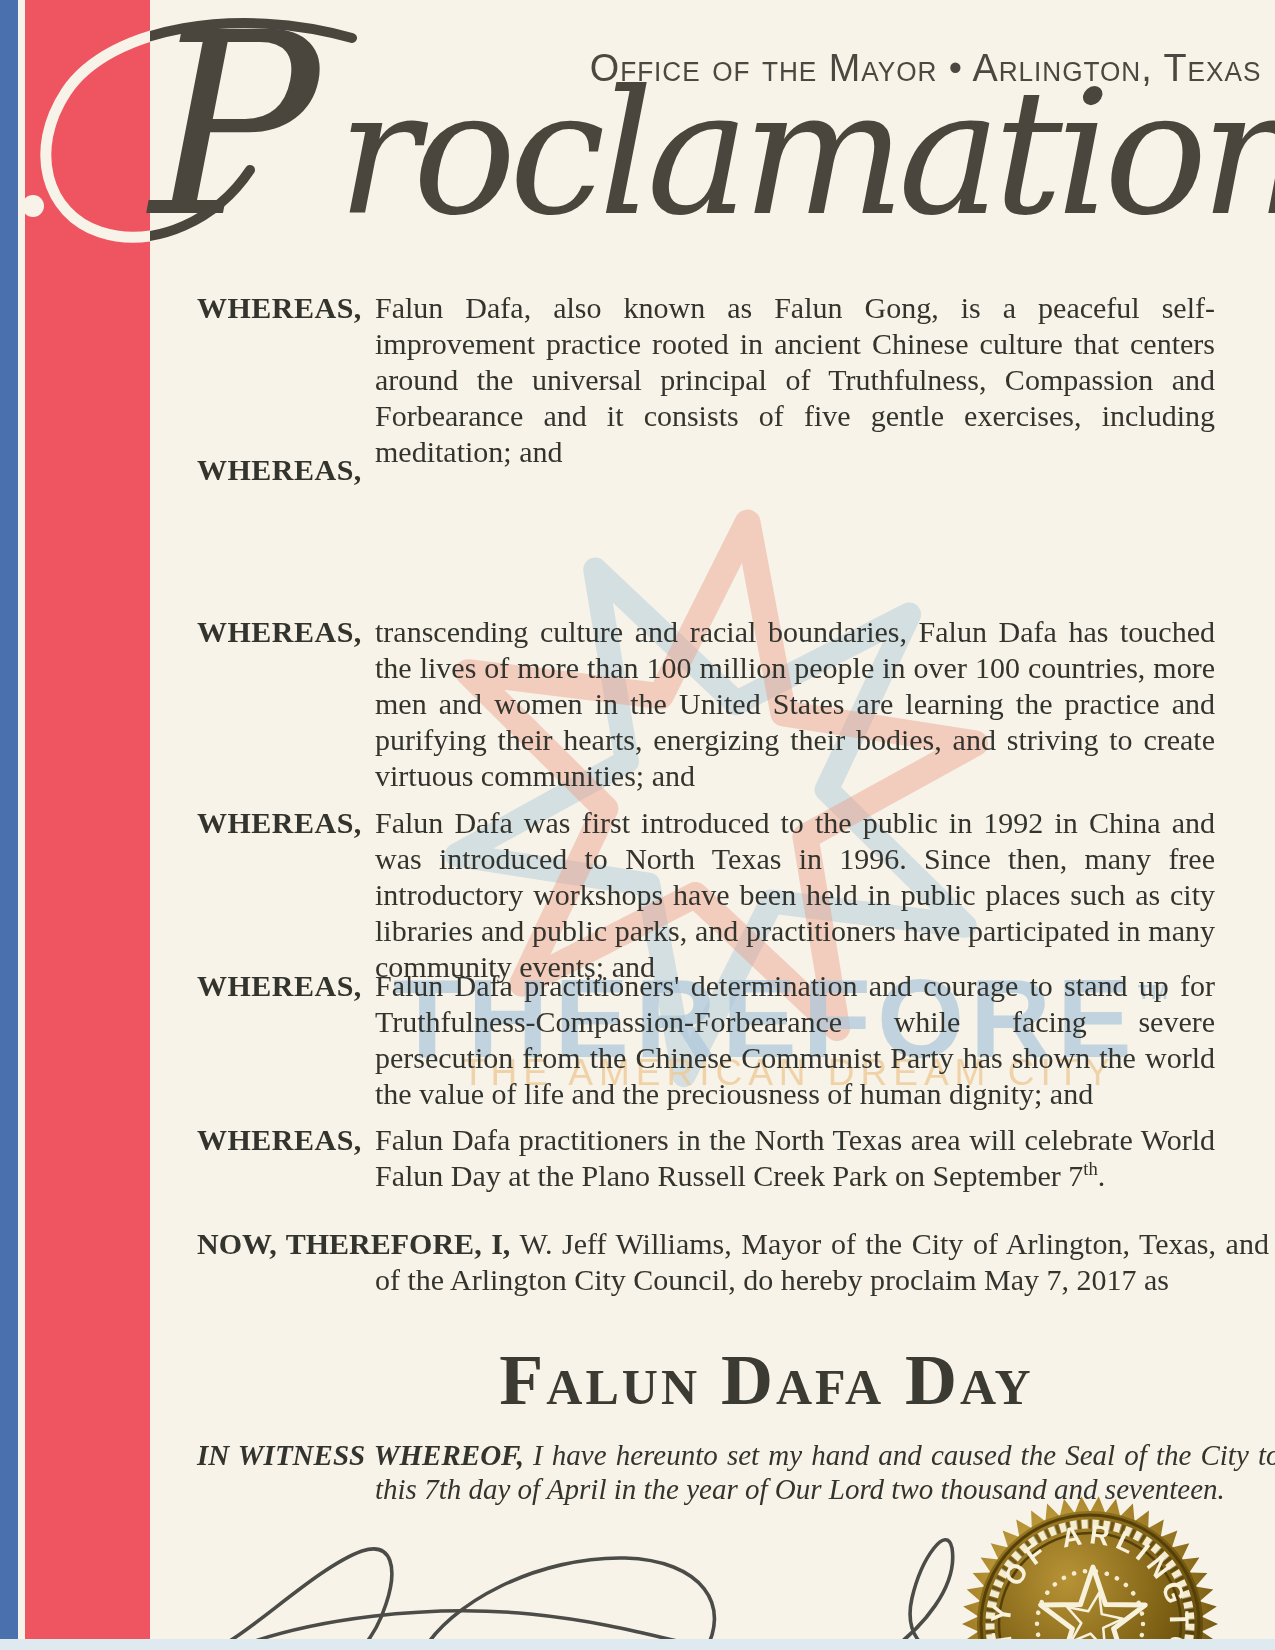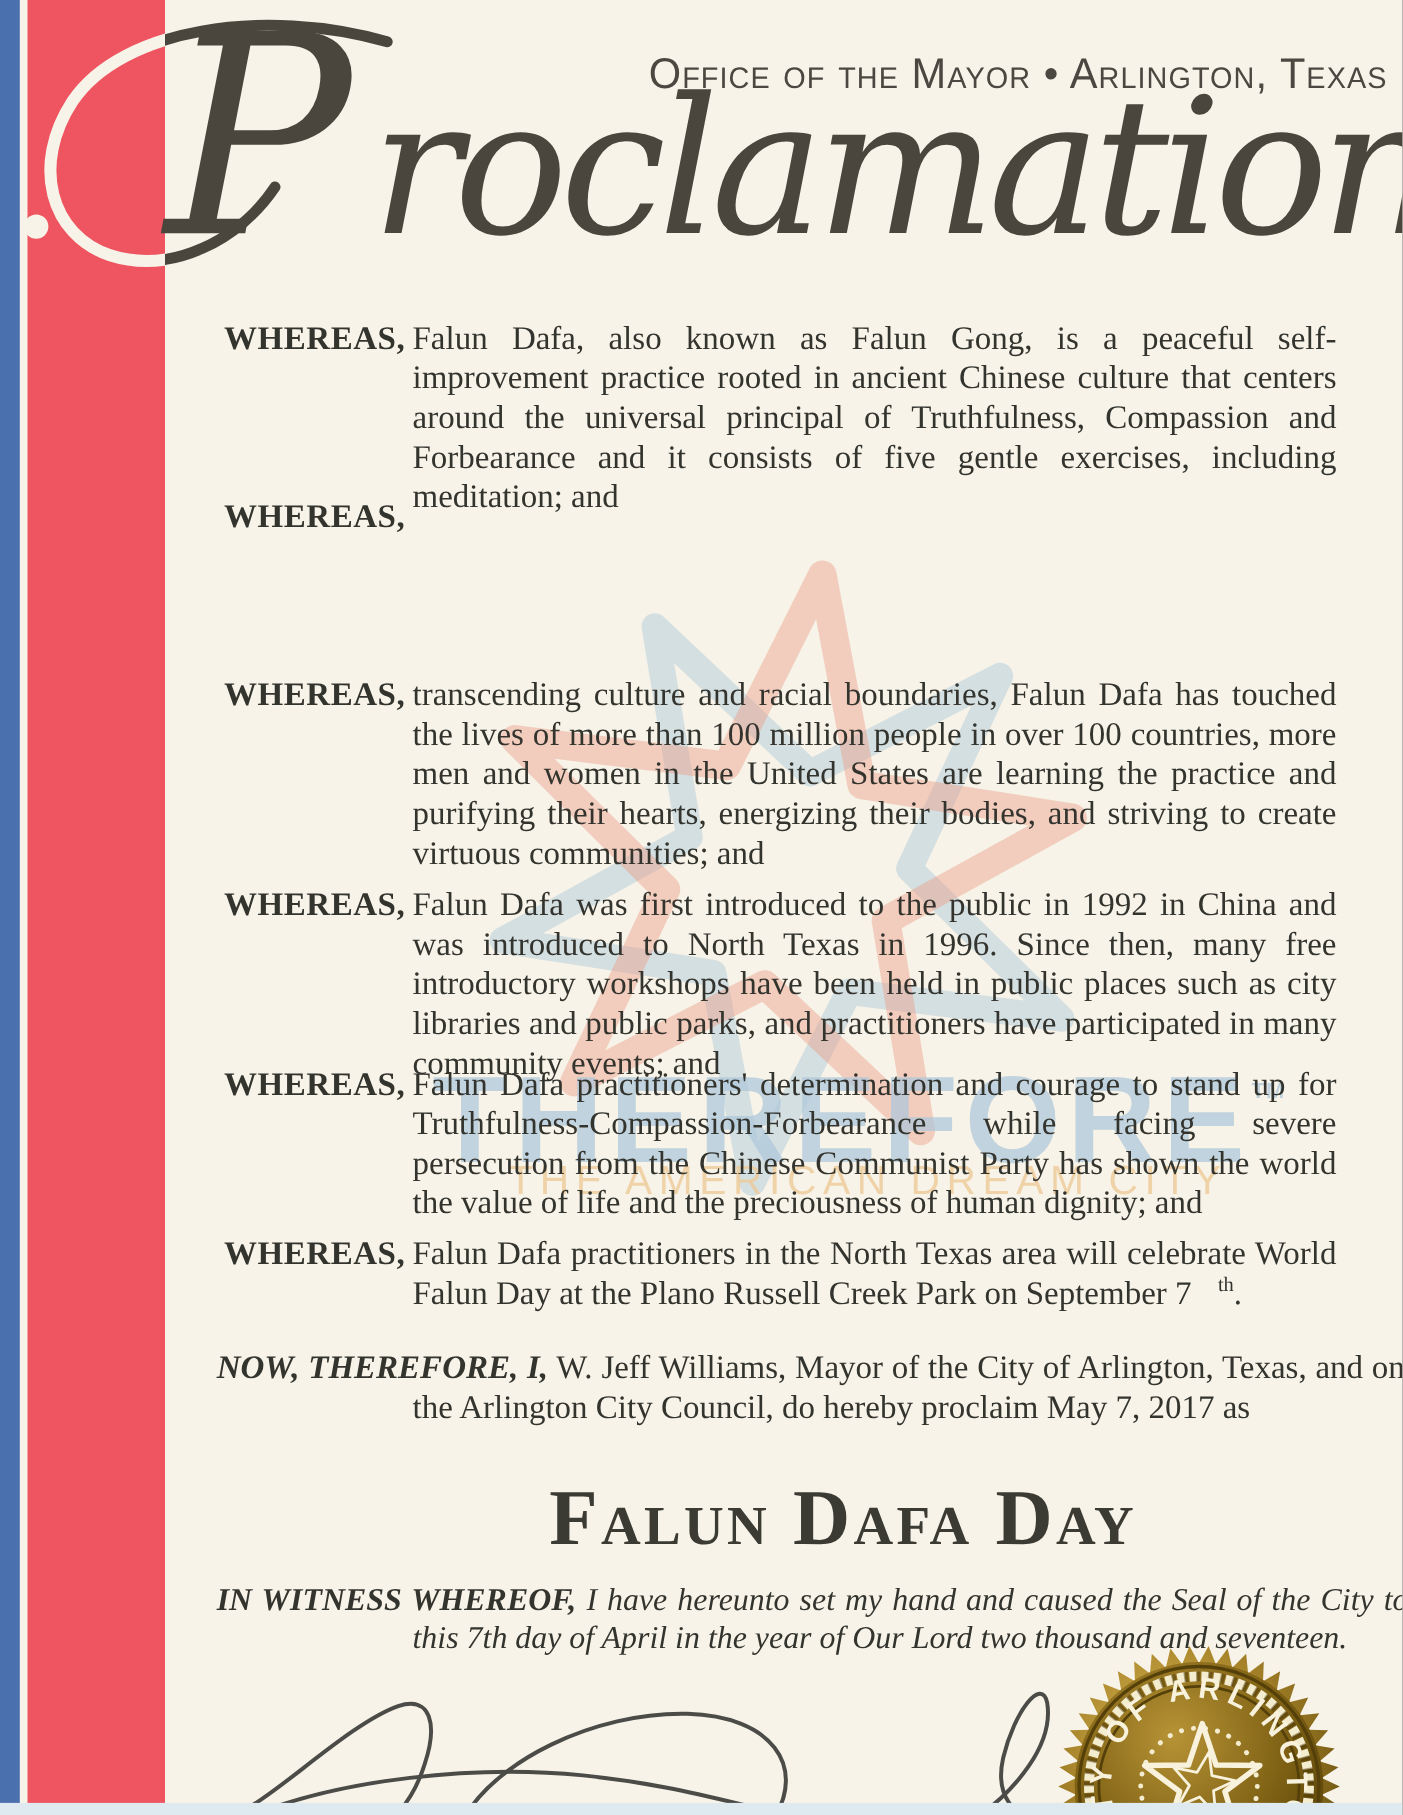--- a/index.html
+++ b/index.html
@@ -44,25 +44,25 @@
   .title .cap{font-size:252px;margin-right:18px;}
   .title .rest{font-size:172px;letter-spacing:-7px;}
   .swash{position:absolute;left:0;top:0;width:450px;height:300px;z-index:3;}
 
   
   .clause{
     position:absolute;left:197px;width:1018px;z-index:4;
     font-size:30px;line-height:36px;
   }
   .clause-grid{display:grid;grid-template-columns:178px 840px;}
-  .lbl{font-weight:bold;letter-spacing:.5px;text-align:center;}
+  .lbl{font-weight:bold;letter-spacing:.5px;}
   .txt{text-align:justify;}
   .hang{padding-left:178px;text-indent:-178px;text-align:justify;}
-  .hang b{font-weight:bold;font-style:italic;}
-  sup{font-size:.62em;vertical-align:super;line-height:0;margin-left:24px;}
+  .hang b{font-weight:bold;}
+  sup{font-size:.62em;vertical-align:super;line-height:0;}
 
   .day-title{
     position:absolute;left:150px;top:1344px;width:1233px;z-index:4;
     text-align:center;font-variant:small-caps;font-weight:bold;
     font-size:72px;letter-spacing:3px;color:#3b3a33;line-height:72px;
   }
   .witness{
     position:absolute;left:197px;top:1438px;width:1030px;z-index:4;
     font-style:italic;font-size:29px;line-height:34px;
   }

